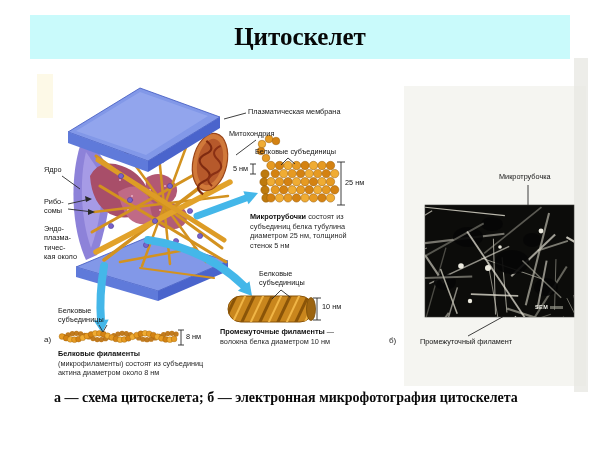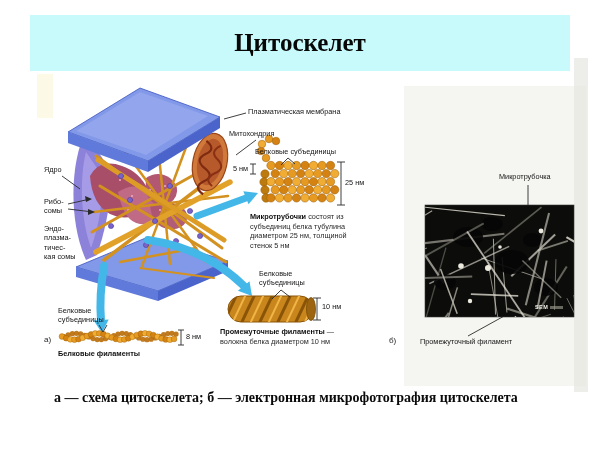--- a/index.html
+++ b/index.html
@@ -1,18 +1,18 @@
 <!DOCTYPE html>
 <html><head>
 <meta charset="utf-8">
 <style>
   html,body{margin:0;padding:0;background:#fff;}
   .slide{position:relative;width:600px;height:450px;background:#ffffff;overflow:hidden;
          font-family:"Liberation Sans",sans-serif;}
-  .title-bar{position:absolute;left:30px;top:15px;width:540px;height:56px;background:#c9fafb;
+  .title-bar{position:absolute;left:30px;top:15px;width:540px;height:44px;background:#c9fafb;
              display:flex;align-items:center;justify-content:center;z-index:2;}
   .title-text{font-family:"Liberation Serif",serif;font-weight:700;font-size:25px;color:#070707;}
   svg.canvas{position:absolute;left:0;top:0;z-index:1;}
   .lbl{position:absolute;font:400 7.3px/1.28 "Liberation Sans",sans-serif;color:#161616;
        white-space:pre-line;z-index:3;}
   .meas{position:absolute;font:400 7.3px/1.1 "Liberation Sans",sans-serif;color:#161616;z-index:3;}
   .txt{position:absolute;font:400 7.3px/1.33 "Liberation Sans",sans-serif;color:#2a2a2a;z-index:3;}
   .txt b{color:#111;display:inline;}
   .txt .blockbold{display:block;font-weight:700;color:#111;}
   .marker{position:absolute;font:400 8px/1 "Liberation Sans",sans-serif;color:#222;z-index:3;}
@@ -343,40 +343,40 @@
         </g>
     </g>
   </svg>
 
   <div class="lbl" style="left:44px;top:165px;text-align:center;">Ядро</div>
   <div class="lbl" style="left:44px;top:197px;">Рибо-
 сомы</div>
   <div class="lbl" style="left:44px;top:224px;">Эндо-
 плазма-
 тичес-
-кая сомы</div>
+кая около</div>
   <div class="lbl" style="left:248px;top:107px;width:108px;">Плазматическая мембрана</div>
   <div class="lbl" style="left:229px;top:129px;">Митохондрия</div>
   <div class="lbl" style="left:255px;top:147px;">Белковые субъединицы</div>
   <div class="meas" style="left:233px;top:165px;">5 нм</div>
   <div class="meas" style="left:345px;top:179px;text-align:center;">25 нм</div>
   <div class="txt" style="left:250px;top:212px;width:118px;">
     <b>Микротрубочки</b><span> состоят из субъединиц белка тубулина диаметром 25 нм, толщиной стенок 5 нм</span>
   </div>
   <div class="lbl" style="left:259px;top:269px;">Белковые
 субъединицы</div>
   <div class="meas" style="left:322px;top:303px;">10 нм</div>
   <div class="txt" style="left:220px;top:327px;width:136px;">
     <b>Промежуточные филаменты</b><span> — волокна белка диаметром 10 нм</span>
   </div>
   <div class="lbl" style="left:58px;top:306px;">Белковые
 субъединицы</div>
   <div class="meas" style="left:186px;top:333px;">8 нм</div>
   <div class="txt" style="left:58px;top:349px;width:158px;">
-    <b class="blockbold">Белковые филаменты</b>
+    <b class="blockbold">Белковые филаменты</b><span>(микрофиламенты) состоят из субъединиц актина диаметром около 8 нм</span>
   </div>
   <div class="marker" style="left:44px;top:336px;">а)</div>
 
   <div class="marker" style="left:389px;top:337px;">б)</div>
   <div class="lbl" style="left:499px;top:172px;">Микротрубочка</div>
   <div class="lbl" style="left:420px;top:337px;width:120px;">Промежуточный филамент</div>
   <div class="sem"><span>SEM</span><span class="smudge"></span></div>
 
   <div class="caption">а — схема цитоскелета; б — электронная микрофотография цитоскелета</div>
 </div>

